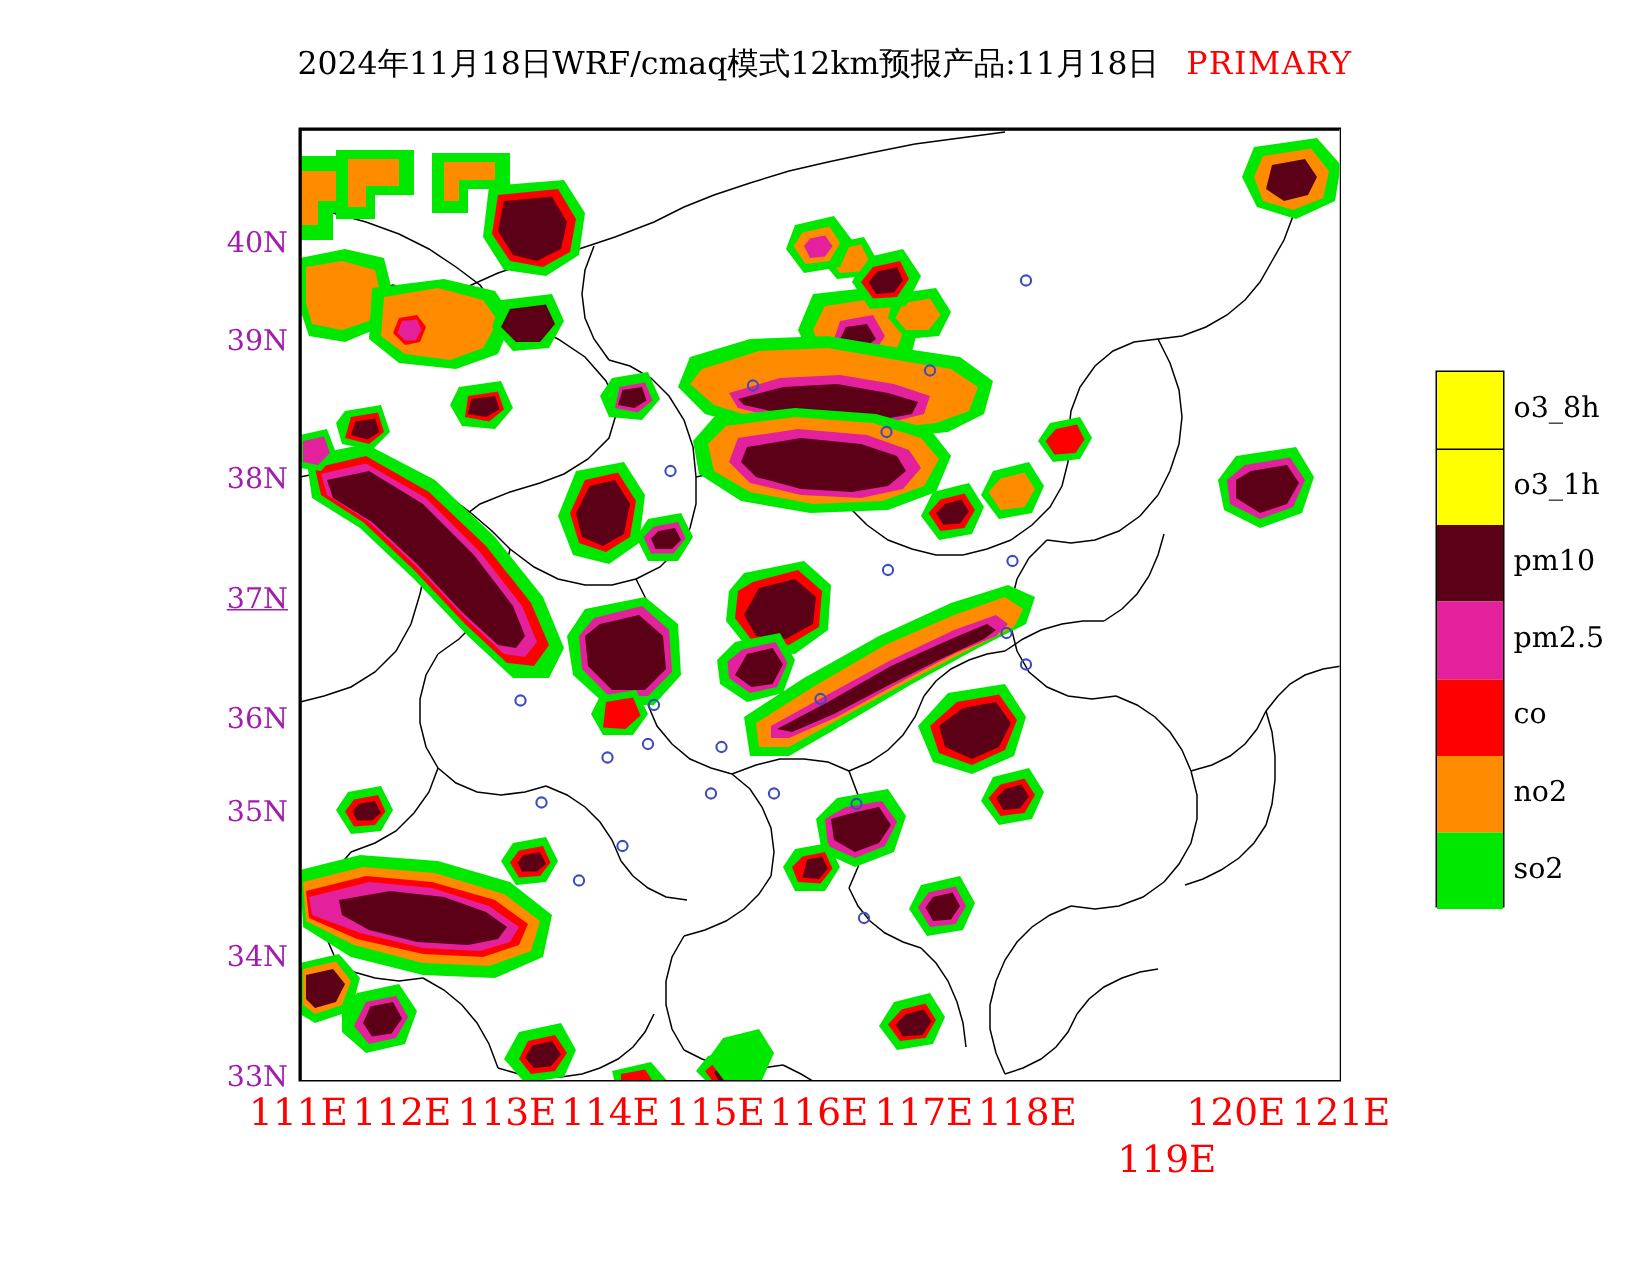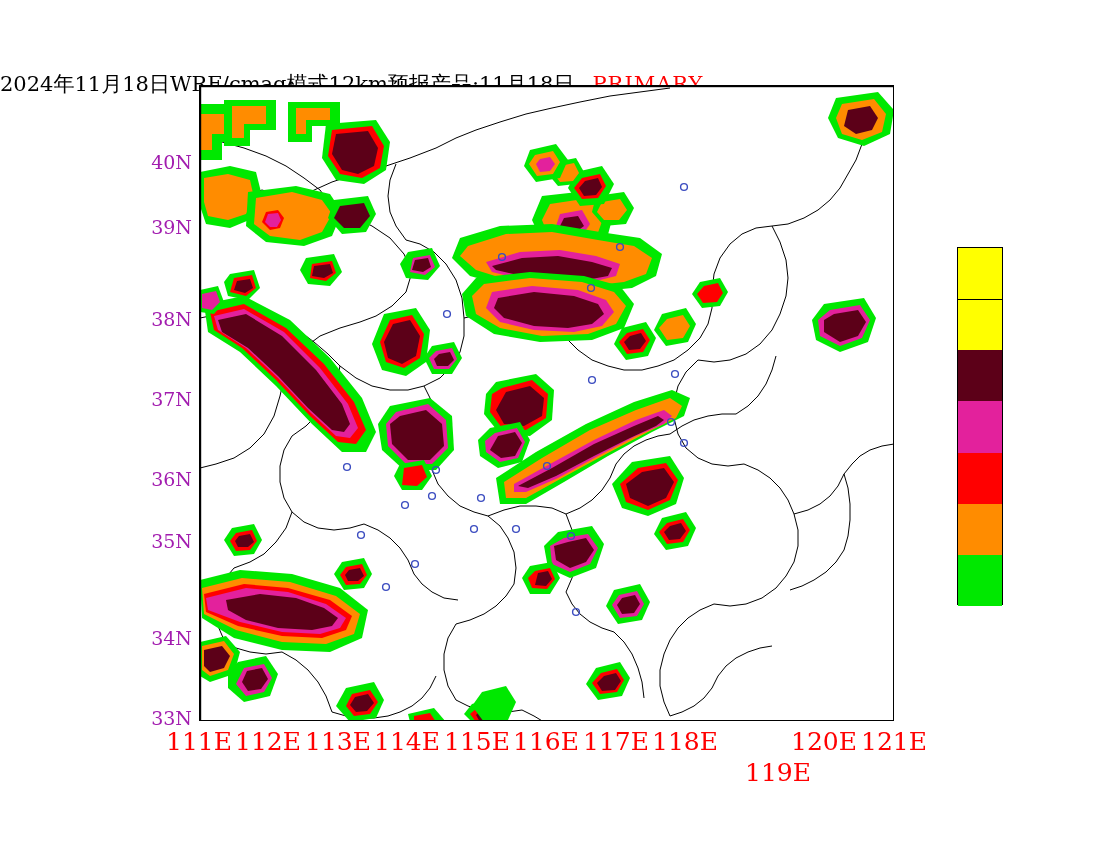--- a/index.html
+++ b/index.html
@@ -18,23 +18,22 @@
     position: absolute;
     inset: 0;
   }
 
   
   .title-row {
     position: absolute;
     top: 28px;
     left: 0;
     width: 1100px;
-    text-align: left;
+    text-align: center;
     white-space: nowrap;
-    margin-top: 42px;
   }
   .title-main {
     font-family: "DejaVu Serif", serif;
     font-size: 21px;
     color: #000000;
     letter-spacing: 0px;
   }
   .title-primary {
     font-family: "DejaVu Serif", serif;
     font-size: 21px;
@@ -140,21 +139,21 @@
 
 <div id="root">
 
   <div class="title-row">
     <span class="title-main">2024年11月18日WRF/cmaq模式12km预报产品:11月18日</span><span class="title-primary">PRIMARY</span>
   </div>
 
   <div class="axis-lat" style="top:151px;">40N</div>
   <div class="axis-lat" style="top:216px;">39N</div>
   <div class="axis-lat" style="top:308px;">38N</div>
-  <div class="axis-lat" style="top:388px;">37N</div>
+  <div class="axis-lat" style="top:388px;text-decoration:underline;">37N</div>
   <div class="axis-lat" style="top:468px;">36N</div>
   <div class="axis-lat" style="top:530px;">35N</div>
   <div class="axis-lat" style="top:627px;">34N</div>
   <div class="axis-lat" style="top:707px;">33N</div>
 
   <div class="axis-lon" style="left:199px;">111E</div>
   <div class="axis-lon" style="left:268px;">112E</div>
   <div class="axis-lon" style="left:338px;">113E</div>
   <div class="axis-lon" style="left:407px;">114E</div>
   <div class="axis-lon" style="left:477px;">115E</div>
@@ -515,15 +514,24 @@
   <div class="legend">
     <div class="legend-cell" style="background:#ffff00;"></div>
     <div class="legend-cell" style="background:#ffff00;border-top:1px solid #000;"></div>
     <div class="legend-cell" style="background:#5c0018;"></div>
     <div class="legend-cell" style="background:#e3219c;"></div>
     <div class="legend-cell" style="background:#ff0000;"></div>
     <div class="legend-cell" style="background:#ff8c00;"></div>
     <div class="legend-cell" style="background:#00e800;"></div>
   </div>
 
+  <div class="legend-labels">
+    <div class="legend-label" style="top:0px;">o3_8h</div>
+    <div class="legend-label" style="top:51px;">o3_1h</div>
+    <div class="legend-label" style="top:102px;">pm10</div>
+    <div class="legend-label" style="top:153px;">pm2.5</div>
+    <div class="legend-label" style="top:204px;">co</div>
+    <div class="legend-label" style="top:256px;">no2</div>
+    <div class="legend-label" style="top:307px;">so2</div>
+  </div>
 
 
 </div>
 
 </body></html>

